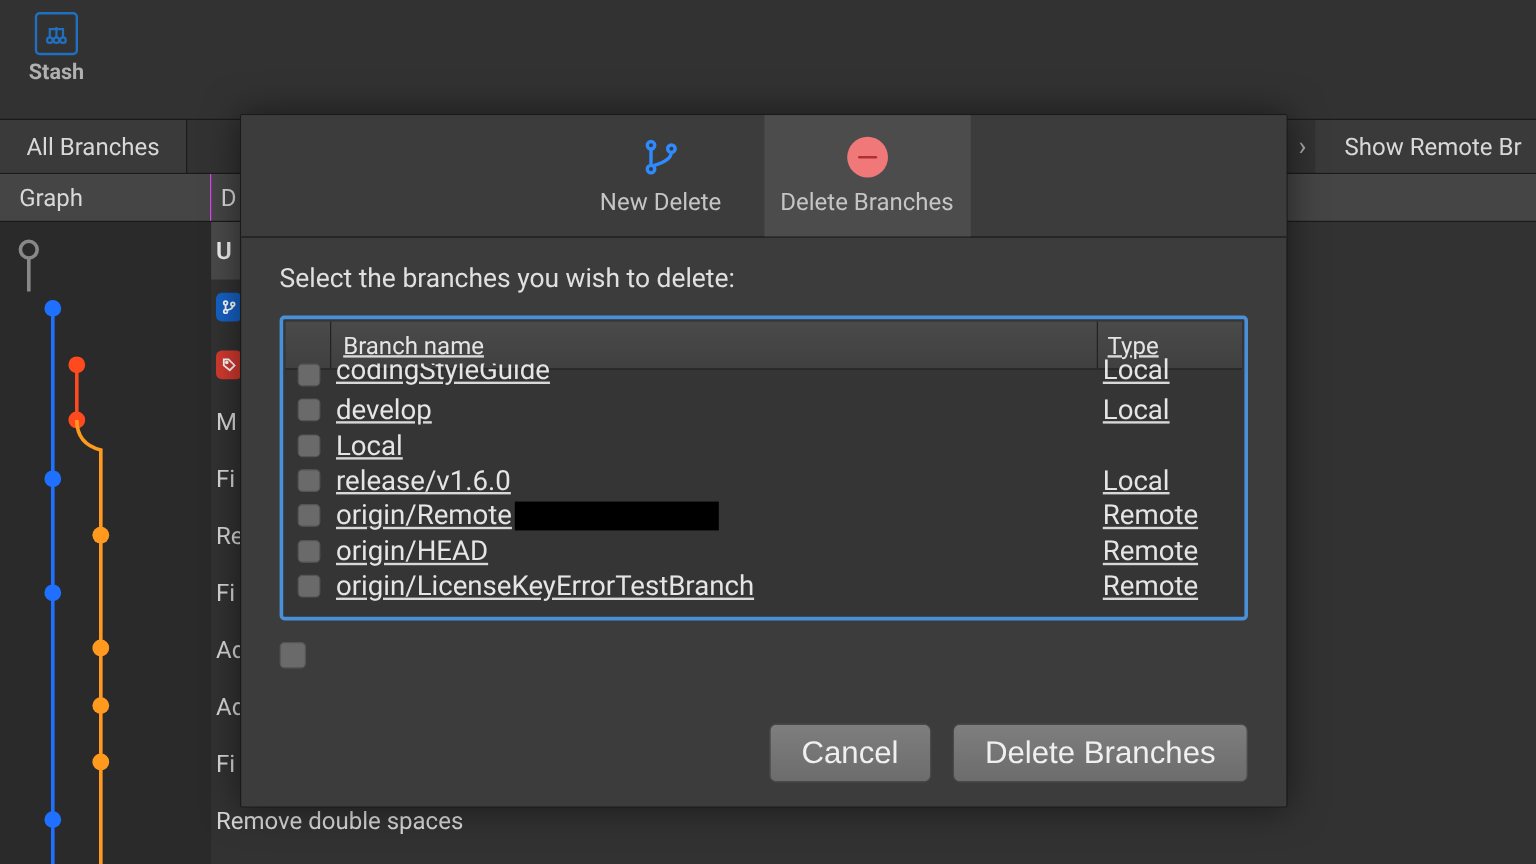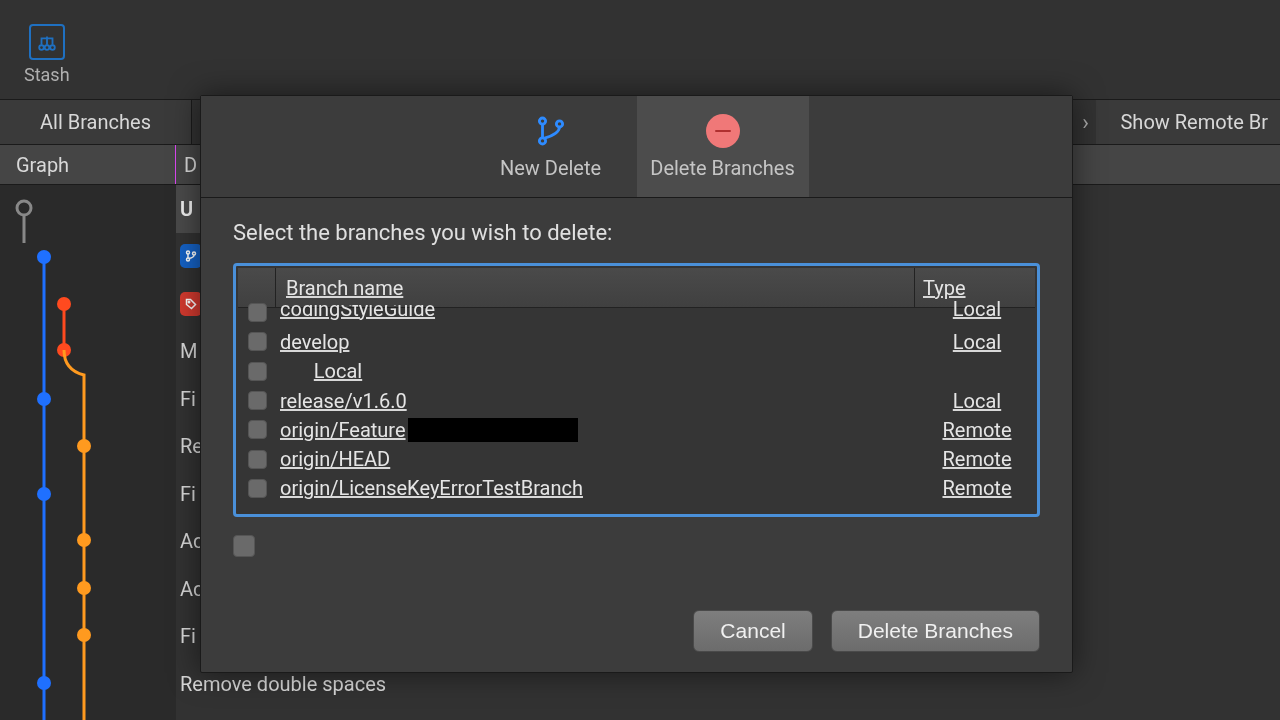--- a/index.html
+++ b/index.html
@@ -14,24 +14,25 @@
       font-family: -apple-system, BlinkMacSystemFont, "Segoe UI", Roboto, Helvetica, Arial, sans-serif;
       color: #d8d8d8;
       overflow: hidden;
       position: relative;
     }
     
     .toolbar {
       height: 100px;
       border-bottom: 1px solid #1a1a1a;
       display: flex;
-      align-items: center;
+      align-items: flex-start;
       padding-top: 10px;
       padding-left: 24px;
       gap: 24px;
+      font-weight: bold;
     }
     .toolbar-item {
       display: flex;
       flex-direction: column;
       align-items: center;
       gap: 4px;
       color: #b0b0b0;
       font-size: 18px;
     }
     .toolbar-icon-box {
@@ -48,21 +49,21 @@
     
     .top-row {
       height: 45px;
       display: flex;
       align-items: center;
       border-bottom: 1px solid #1a1a1a;
       font-size: 20px;
       color: #d8d8d8;
     }
     .all-branches {
-      width: 192px;
+      width: 156px;
       text-align: center;
       border-right: 1px solid #1a1a1a;
       height: 100%;
       display: flex;
       align-items: center;
       justify-content: center;
       background: #3a3a3a;
     }
     .top-spacer { flex: 1; }
     .show-remote {
@@ -246,23 +247,22 @@
     .bh-name { flex: 1; padding-left: 10px; border-right: 1px solid #222; height:100%; display:flex; align-items:center;}
     .bh-type { width: 120px; padding-left: 8px; height:100%; display:flex; align-items:center;}
     .branch-rows {
       flex: 1;
       overflow: hidden;
     }
     .branch-row {
       display: flex;
       align-items: center;
       height: 29.3px;
-      font-size: 20px;
+      font-size: 23px;
       color: #e5e5e5;
-      text-align: center;
     }
     .br-check {
       width: 38px;
       display: flex;
       align-items: center;
       justify-content: center;
     }
     .checkbox {
       width: 19px;
       height: 19px;
@@ -304,21 +304,21 @@
     .modal-buttons {
       margin-top: auto;
       display: flex;
       justify-content: flex-end;
       gap: 18px;
       padding-top: 30px;
     }
     .btn {
       background: linear-gradient(#7e7e7e,#6c6c6c);
       color: #f0f0f0;
-      font-size: 21px;
+      font-size: 26px;
       padding: 8px 26px;
       border-radius: 6px;
       border: 1px solid #4a4a4a;
       cursor: pointer;
     }
   </style>
 </head>
 <body>
 
 <div class="toolbar">
@@ -487,21 +487,21 @@
               <div class="br-name">
                 <span>release/v1.6.0</span>
               </div>
               <div class="br-type">Local</div>
             </div>
             <div class="branch-row">
               <div class="br-check">
                 <div class="checkbox"></div>
               </div>
               <div class="br-name">
-                <span>origin/Feature</span>
+                <span>origin/Remote</span>
                 <span class="redact"></span>
               </div>
               <div class="br-type">Remote</div>
             </div>
             <div class="branch-row">
               <div class="br-check">
                 <div class="checkbox"></div>
               </div>
               <div class="br-name">
                 <span>origin/HEAD</span>

